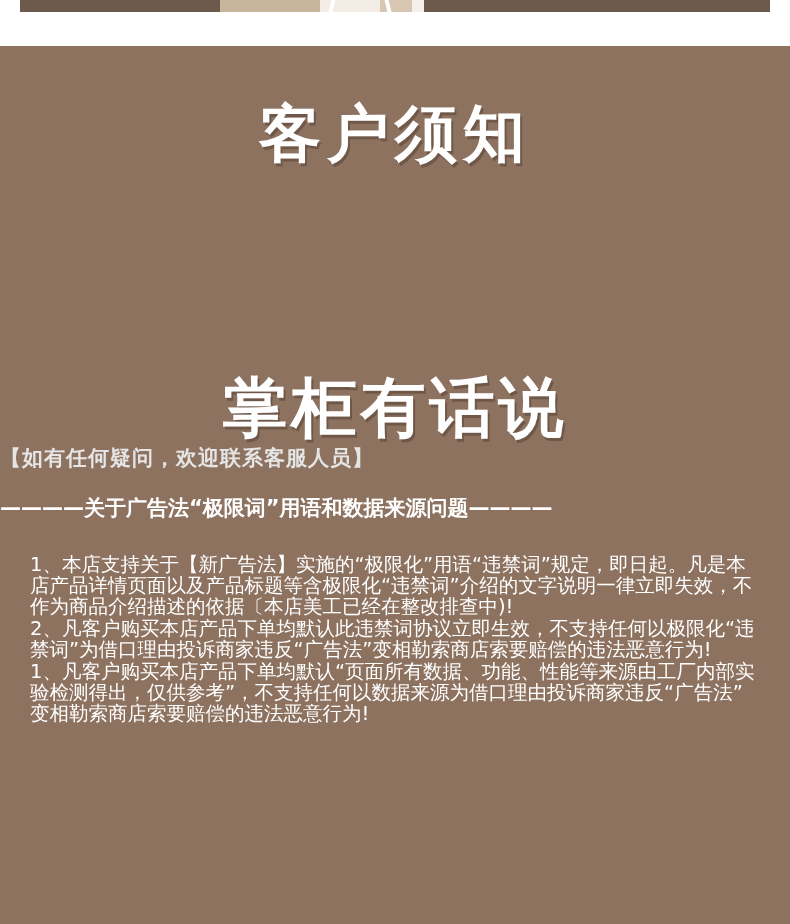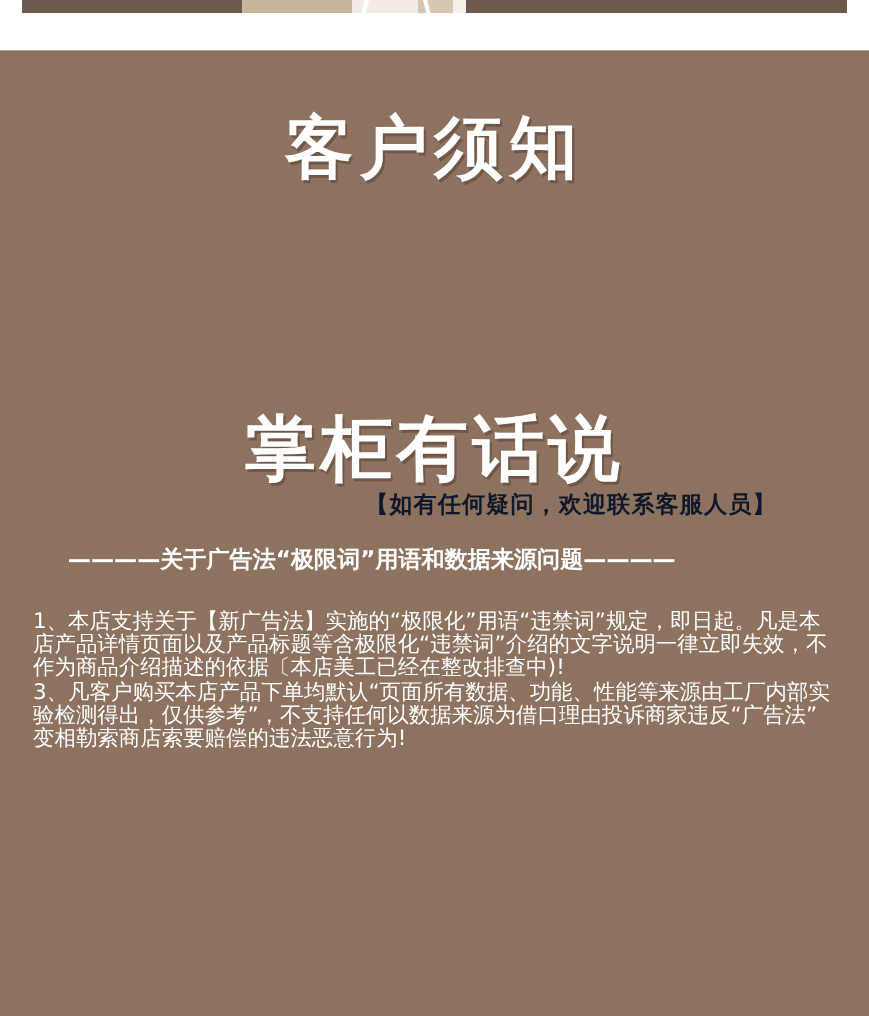--- a/index.html
+++ b/index.html
@@ -99,34 +99,34 @@
     letter-spacing: 4px;
     font-family: "DejaVu Sans", "Liberation Sans", sans-serif;
     text-shadow: 2px 3px 0 rgba(90,68,54,0.55);
   }
 
   .bracket-line {
     position: absolute;
     top: 398px;
     left: 0;
     width: 706px;
-    text-align: right;
-    color: #0f172a;
+    text-align: left;
+    color: #e5e5e5;
     font-size: 21px;
     font-weight: bold;
     letter-spacing: 1px;
     font-family: "DejaVu Sans", "Liberation Sans", sans-serif;
   }
 
   .dash-line {
     position: absolute;
     top: 448px;
     left: 0;
     width: 676px;
-    text-align: center;
+    text-align: left;
     color: #ffffff;
     font-size: 21px;
     font-weight: bold;
     letter-spacing: 0px;
     font-family: "DejaVu Sans", "Liberation Sans", sans-serif;
   }
 
   .clauses {
     position: absolute;
     top: 508px;
@@ -160,17 +160,18 @@
     <div class="title-main">客户须知</div>
 
     <div class="title-sub">掌柜有话说</div>
 
     <div class="bracket-line">【如有任何疑问，欢迎联系客服人员】</div>
 
     <div class="dash-line">————关于广告法“极限词”用语和数据来源问题————</div>
 
     <div class="clauses">
       <p>1、本店支持关于【新广告法】实施的“极限化”用语“违禁词”规定，即日起。凡是本店产品详情页面以及产品标题等含极限化“违禁词”介绍的文字说明一律立即失效，不作为商品介绍描述的依据〔本店美工已经在整改排查中)!</p>
-      <p>3、凡客户购买本店产品下单均默认“页面所有数据、功能、性能等来源由工厂内部实验检测得出，仅供参考”，不支持任何以数据来源为借口理由投诉商家违反“广告法”变相勒索商店索要赔偿的违法恶意行为!</p>
+      <p>2、凡客户购买本店产品下单均默认此违禁词协议立即生效，不支持任何以极限化“违禁词”为借口理由投诉商家违反“广告法”变相勒索商店索要赔偿的违法恶意行为!</p>
+      <p>1、凡客户购买本店产品下单均默认“页面所有数据、功能、性能等来源由工厂内部实验检测得出，仅供参考”，不支持任何以数据来源为借口理由投诉商家违反“广告法”变相勒索商店索要赔偿的违法恶意行为!</p>
     </div>
 
   </div>
 </div>
 
 </body></html>

